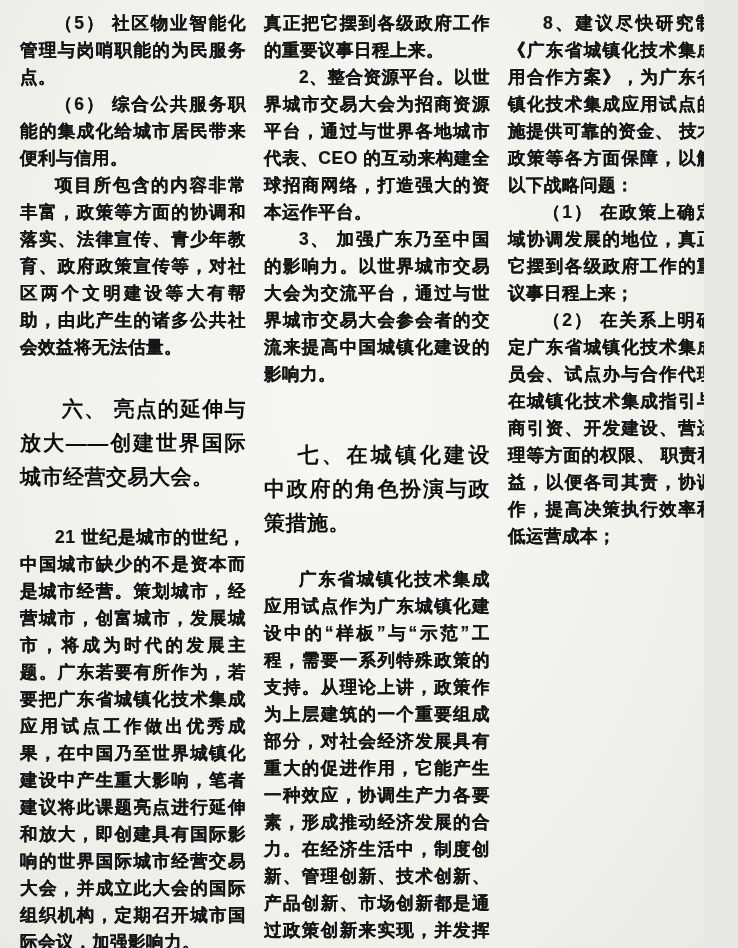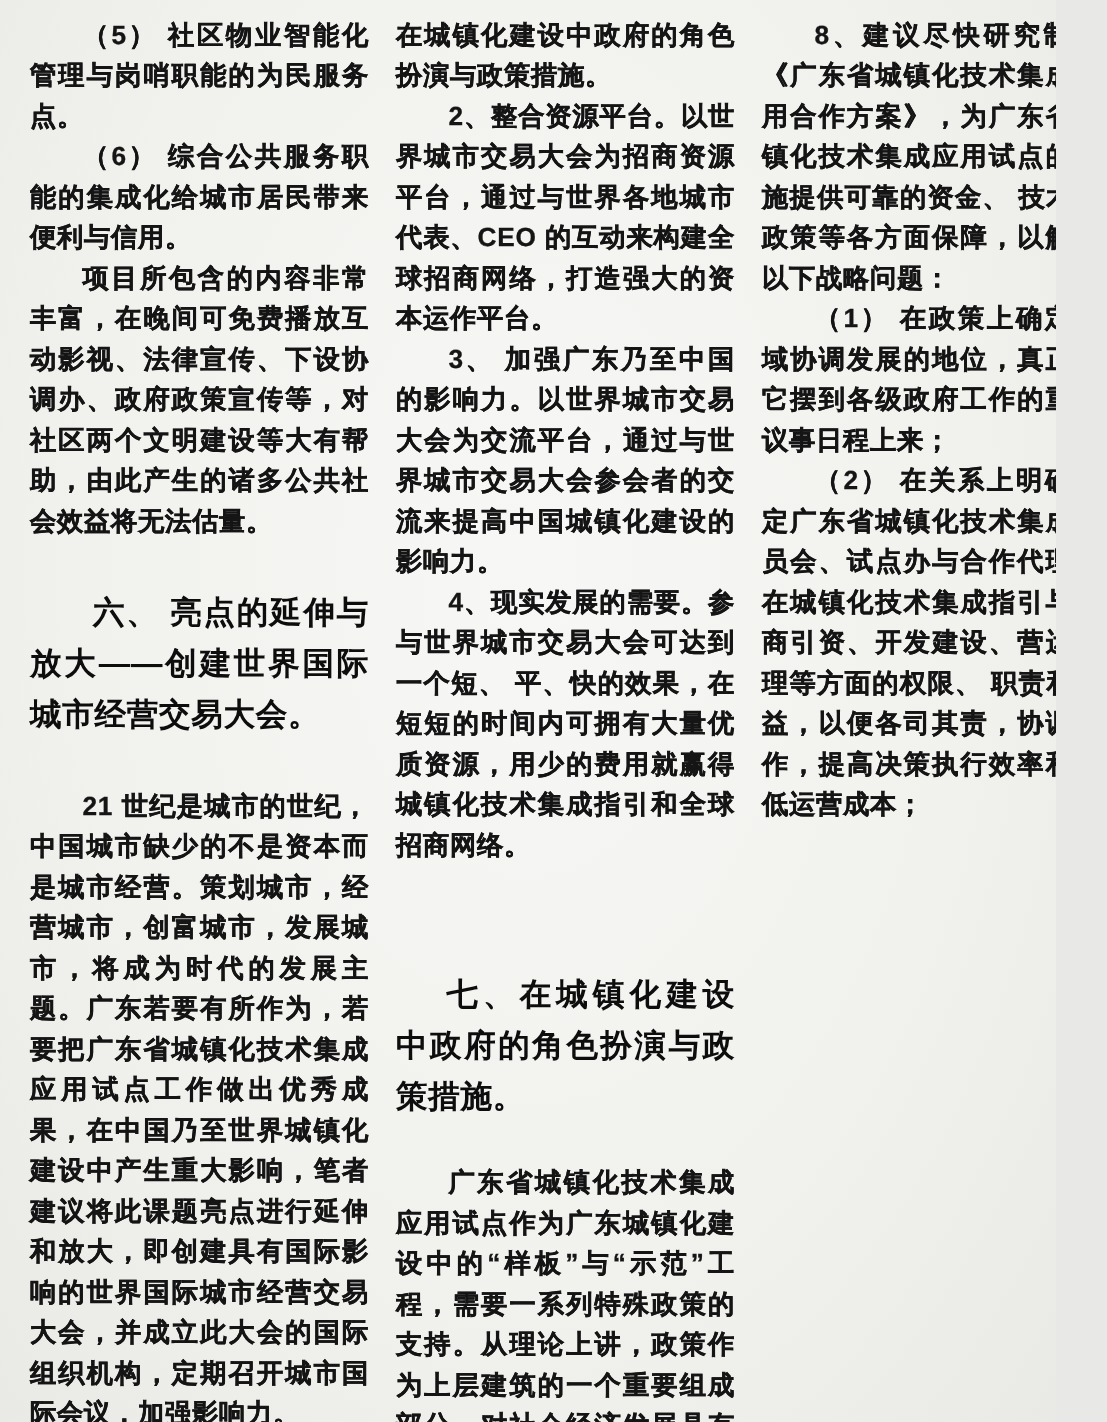--- a/index.html
+++ b/index.html
@@ -40,42 +40,41 @@
   .col h2 {
     margin: 31px 0 30px 0;
     font-size: 21px;
     line-height: 34px;
     font-weight: 800;
     text-indent: 2em;
     text-align: justify;
     letter-spacing: 0.5px;
     color: #0d0d0d;
   }
-  .col h2.h-seven { margin: 70px 0 26px 0; text-indent: 1.6em; }
+  .col h2.h-seven { margin: 50px 0 26px 0; text-indent: 1.6em; }
 </style>
 </head>
 <body>
 
 <div class="page">
   <div class="columns">
 
     <div class="col">
       <p class="indent">（5） 社区物业智能化管理与岗哨职能的为民服务点。</p>
       <p class="indent">（6） 综合公共服务职能的集成化给城市居民带来便利与信用。</p>
-      <p class="indent">项目所包含的内容非常丰富，在晚间可免费播放互动影视、法律宣传、下设协调办、政府政策宣传等，对社区两个文明建设等大有帮助，由此产生的诸多公共社会效益将无法估量。</p>
+      <p class="indent">项目所包含的内容非常丰富，政策等方面的协调和落实、法律宣传、青少年教育、政府政策宣传等，对社区两个文明建设等大有帮助，由此产生的诸多公共社会效益将无法估量。</p>
       <h2>六、 亮点的延伸与放大——创建世界国际城市经营交易大会。</h2>
       <p class="indent">21 世纪是城市的世纪，中国城市缺少的不是资本而是城市经营。策划城市，经营城市，创富城市，发展城市，将成为时代的发展主题。广东若要有所作为，若要把广东省城镇化技术集成应用试点工作做出优秀成果，在中国乃至世界城镇化建设中产生重大影响，笔者建议将此课题亮点进行延伸和放大，即创建具有国际影响的世界国际城市经营交易大会，并成立此大会的国际组织机构，定期召开城市国际会议，加强影响力。</p>
 
     </div>
 
     <div class="col">
-      <p>在城镇化建设中政府的角色扮演与政策措施。</p>
+      <p>真正把它摆到各级政府工作的重要议事日程上来。</p>
       <p class="indent">2、整合资源平台。以世界城市交易大会为招商资源平台，通过与世界各地城市代表、CEO 的互动来构建全球招商网络，打造强大的资本运作平台。</p>
       <p class="indent">3、 加强广东乃至中国的影响力。以世界城市交易大会为交流平台，通过与世界城市交易大会参会者的交流来提高中国城镇化建设的影响力。</p>
-      <p class="indent">4、现实发展的需要。参与世界城市交易大会可达到一个短、 平、快的效果，在短短的时间内可拥有大量优质资源，用少的费用就赢得城镇化技术集成指引和全球招商网络。</p>
       <h2 class="h-seven">七、在城镇化建设中政府的角色扮演与政策措施。</h2>
       <p class="indent">广东省城镇化技术集成应用试点作为广东城镇化建设中的“样板”与“示范”工程，需要一系列特殊政策的支持。从理论上讲，政策作为上层建筑的一个重要组成部分，对社会经济发展具有重大的促进作用，它能产生一种效应，协调生产力各要素，形成推动经济发展的合力。在经济生活中，制度创新、管理创新、技术创新、产品创新、市场创新都是通过政策创新来实现，并发挥巨大作用的。</p>
 
     </div>
 
     <div class="col">
       <p class="indent">8、建议尽快研究制定《广东省城镇化技术集成应用合作方案》，为广东省城镇化技术集成应用试点的实施提供可靠的资金、 技术、政策等各方面保障，以解决以下战略问题：</p>
       <p class="indent">（1） 在政策上确定区域协调发展的地位，真正把它摆到各级政府工作的重要议事日程上来；</p>
       <p class="indent">（2） 在关系上明确界定广东省城镇化技术集成委员会、试点办与合作代理方在城镇化技术集成指引与招商引资、开发建设、营运管理等方面的权限、 职责和利益，以便各司其责，协调运作，提高决策执行效率和降低运营成本；</p>
 

